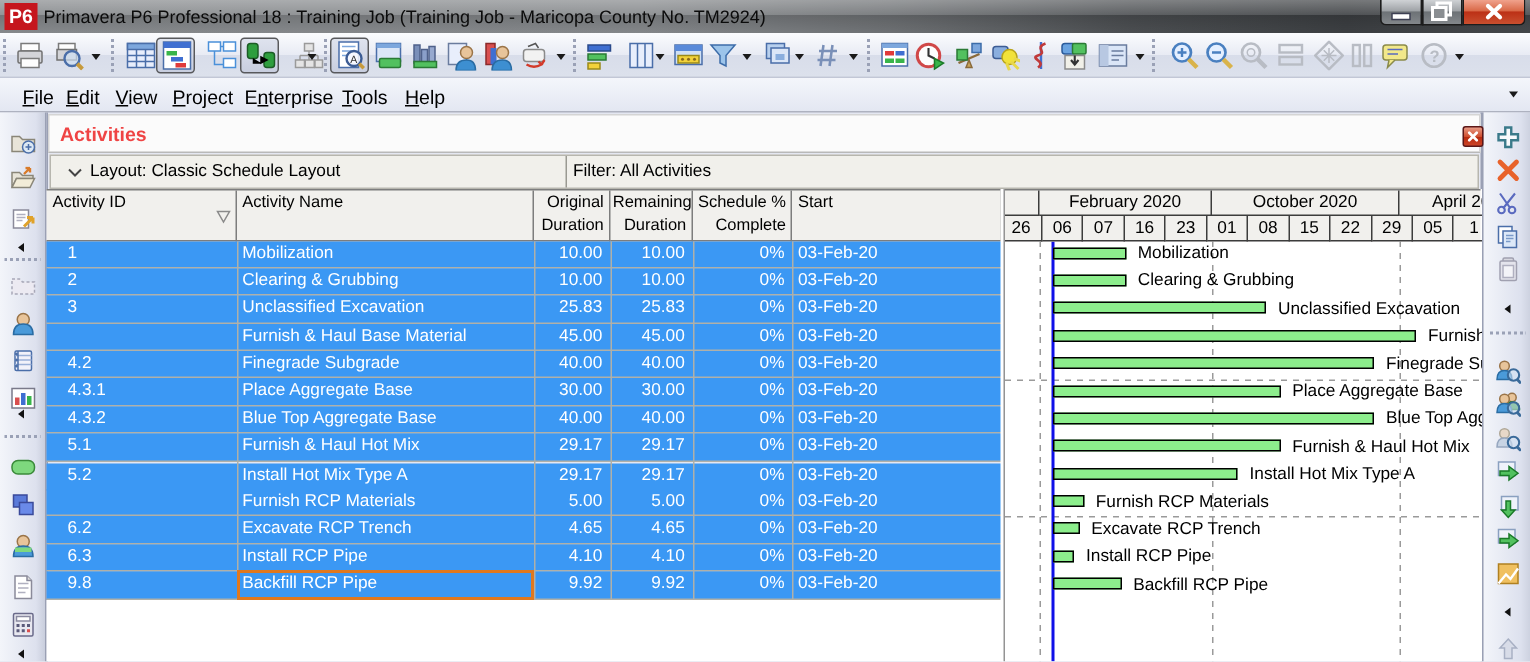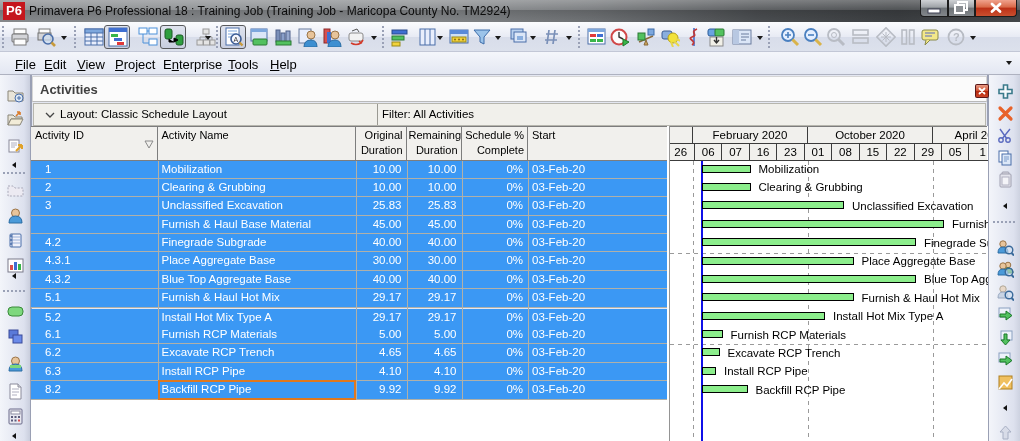--- a/index.html
+++ b/index.html
@@ -42,21 +42,21 @@
 #rightbar{left:988px;top:75px;width:32px;height:366px;
  background:linear-gradient(90deg,#f3f5fa 0,#dde1ee 80%,#cdd2e0 100%);border-left:1px solid #9aa0b4}
 .sideicon{position:absolute;left:7px;width:17px;height:17px}
 .sarr{position:absolute;left:13px;width:0;height:0;border-top:3.5px solid transparent;
  border-bottom:3.5px solid transparent;border-right:4.5px solid #111}
 .ssep{position:absolute;left:3px;width:24px;height:2px;
  background-image:repeating-linear-gradient(90deg,#9aa1b6 0,#9aa1b6 2px,transparent 2px,transparent 4px)}
 
 #acthead{left:32px;top:76px;width:955px;height:26px;background:#fbfbfb;
  border:1px solid #d5d5d5;border-bottom:1px solid #b9b9b9}
-#acthead b{position:absolute;left:7px;top:5px;font-size:13px;color:#404040}
+#acthead b{position:absolute;left:7px;top:5px;font-size:13px;color:#ef4444}
 #actclose{position:absolute;left:942px;top:7px;width:14px;height:14px;background:#5b1717;
  border-radius:2px;padding:1px}
 #actclose .inner{width:12px;height:12px;background:linear-gradient(180deg,#e89a85 0,#cf4f30 50%,#b5290e 51%,#cc4427 100%);
  color:#fff;font-size:10px;font-weight:bold;text-align:center;line-height:12px;border-radius:1px}
 #layoutbar{left:33px;top:103px;width:953px;height:23px;background:#f1f0eb;
  border:1px solid #b7b6ae;font-size:11.5px;color:#000}
 #layoutbar .lchev{position:absolute;left:11px;top:7px;width:10px;height:8px}
 #layoutbar .ltext{position:absolute;left:26px;top:4px}
 #layoutbar .ldiv{position:absolute;left:343px;top:0;width:1px;height:21px;background:#9a9992}
 #layoutbar .ftext{position:absolute;left:348px;top:4px}
@@ -552,21 +552,20 @@
 </div>
 <div class="trow" style="top:148px">
 <div class="tcell" style="left:14px;width:110.5px">5.2</div>
 <div class="tcell" style="left:130.5px;width:190.0px">Install Hot Mix Type A</div>
 <div class="tcell" style="left:324.5px;width:46.0px;text-align:right">29.17</div>
 <div class="tcell" style="left:375.5px;width:50.0px;text-align:right">29.17</div>
 <div class="tcell" style="left:430.5px;width:61.5px;text-align:right">0%</div>
 <div class="tcell" style="left:501px;width:132px">03-Feb-20</div>
 </div>
 <div class="trow" style="top:165.42px">
-<div class="tcell" style="left:14px;width:110.5px">6.1</div>
 <div class="tcell" style="left:130.5px;width:190.0px">Furnish RCP Materials</div>
 <div class="tcell" style="left:324.5px;width:46.0px;text-align:right">5.00</div>
 <div class="tcell" style="left:375.5px;width:50.0px;text-align:right">5.00</div>
 <div class="tcell" style="left:430.5px;width:61.5px;text-align:right">0%</div>
 <div class="tcell" style="left:501px;width:132px">03-Feb-20</div>
 </div>
 <div class="trow" style="top:183.80px">
 <div class="tcell" style="left:14px;width:110.5px">6.2</div>
 <div class="tcell" style="left:130.5px;width:190.0px">Excavate RCP Trench</div>
 <div class="tcell" style="left:324.5px;width:46.0px;text-align:right">4.65</div>
@@ -576,21 +575,21 @@
 </div>
 <div class="trow" style="top:202.18px">
 <div class="tcell" style="left:14px;width:110.5px">6.3</div>
 <div class="tcell" style="left:130.5px;width:190.0px">Install RCP Pipe</div>
 <div class="tcell" style="left:324.5px;width:46.0px;text-align:right">4.10</div>
 <div class="tcell" style="left:375.5px;width:50.0px;text-align:right">4.10</div>
 <div class="tcell" style="left:430.5px;width:61.5px;text-align:right">0%</div>
 <div class="tcell" style="left:501px;width:132px">03-Feb-20</div>
 </div>
 <div class="trow" style="top:220.56px">
-<div class="tcell" style="left:14px;width:110.5px">8.2</div>
+<div class="tcell" style="left:14px;width:110.5px">9.8</div>
 <div class="tcell" style="left:130.5px;width:190.0px">Backfill RCP Pipe</div>
 <div class="tcell" style="left:324.5px;width:46.0px;text-align:right">9.92</div>
 <div class="tcell" style="left:375.5px;width:50.0px;text-align:right">9.92</div>
 <div class="tcell" style="left:430.5px;width:61.5px;text-align:right">0%</div>
 <div class="tcell" style="left:501px;width:132px">03-Feb-20</div>
 </div>
 <div class="vline" style="left:126.5px"></div>
 <div class="vline" style="left:324.5px"></div>
 <div class="vline" style="left:375.5px"></div>
 <div class="vline" style="left:430.5px"></div>

